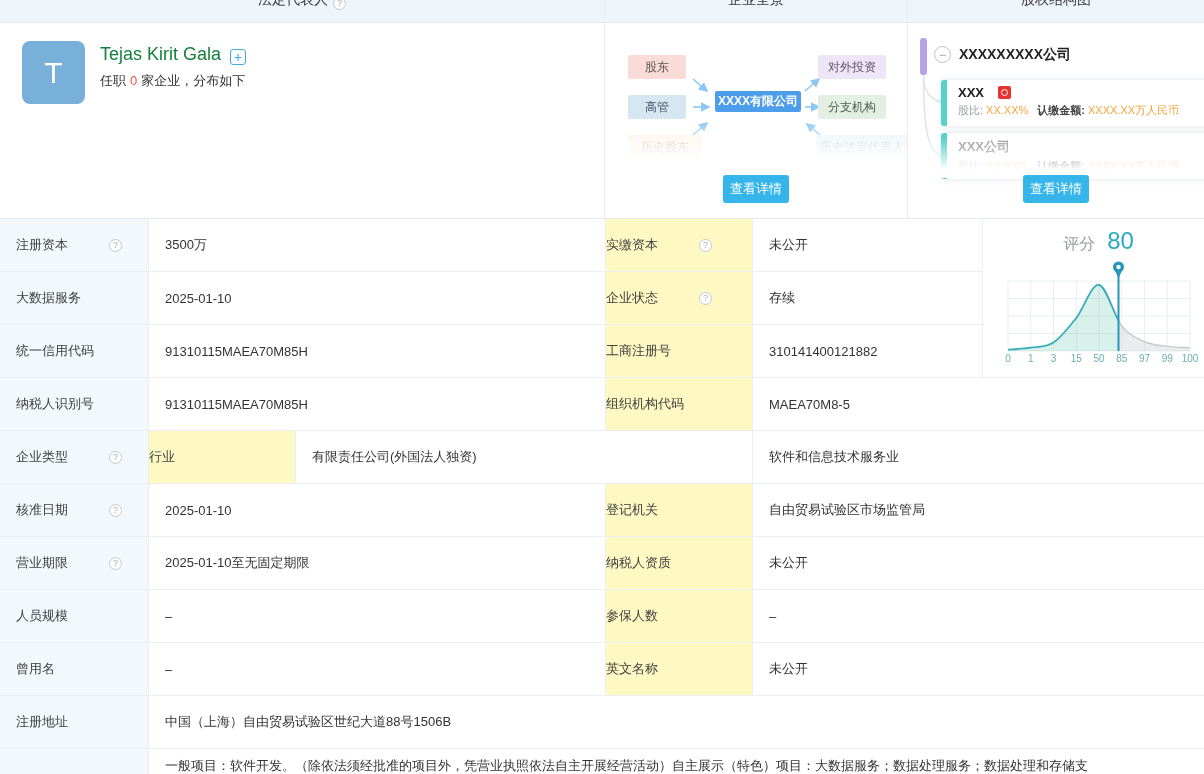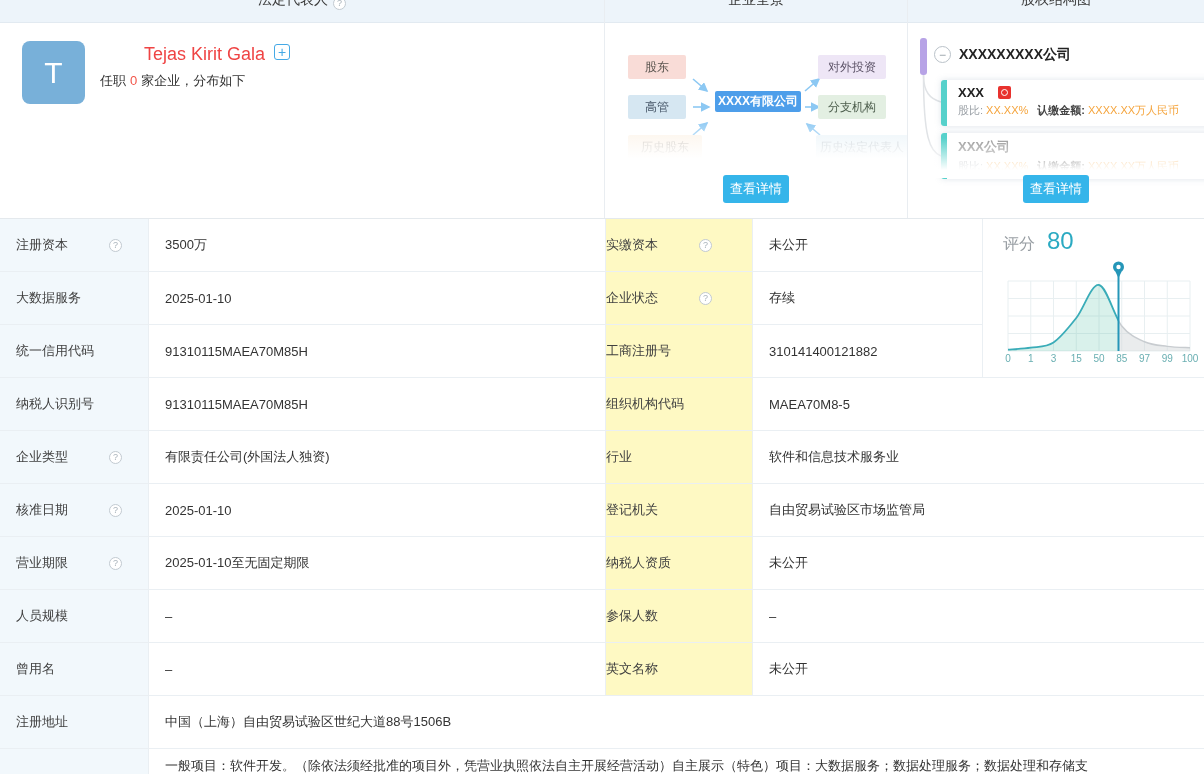--- a/index.html
+++ b/index.html
@@ -12,21 +12,21 @@
   .top{display:flex;height:219px;border-bottom:1px solid #e4e9ed;box-sizing:border-box;}
   .panel{position:relative;overflow:hidden;border-right:1px solid #e9edf1;box-sizing:border-box;flex:none;background:#fff;}
   .panel.p1{width:605px;} .panel.p2{width:303px;} .panel.p3{width:296px;border-right:none;}
   .panel-header{height:22px;background:#edf4fa;border-bottom:1px solid #e2eaf1;position:relative;overflow:hidden;}
   .panel-header .ph-inner{position:absolute;left:0;right:0;top:-9px;text-align:center;font-size:14px;color:#3a3a3a;white-space:nowrap;}
   .help{width:13px;height:13px;border:1px solid #c2cad1;border-radius:50%;display:inline-flex;align-items:center;justify-content:center;color:#a8b2ba;font-size:9px;line-height:1;flex:none;margin-left:5px;box-sizing:border-box;background:#fff;}
   .help::before{content:"?";}
   .panel-header .help{vertical-align:-2px;}
   
   .avatar{position:absolute;left:22px;top:41px;width:63px;height:63px;border-radius:8px;background:#78b0d9;display:flex;align-items:center;justify-content:center;color:#fff;font-size:30px;font-weight:300;}
-  .rep-name{position:absolute;left:100px;top:44px;font-size:18px;color:#ef4444;display:flex;align-items:flex-start;cursor:pointer;margin-left:44px;}
+  .rep-name{position:absolute;left:100px;top:44px;font-size:18px;color:#15803d;display:flex;align-items:flex-end;cursor:pointer;}
   .plus-sq{display:inline-flex;align-items:center;justify-content:center;width:16px;height:16px;border:1px solid #45a9e6;border-radius:3px;margin-left:9px;color:#45a9e6;font-size:14px;line-height:1;box-sizing:border-box;cursor:pointer;}
   .plus-sq::before{content:"+";}
   .rep-summary{position:absolute;left:100px;top:72px;font-size:13px;color:#333;}
   .rep-summary .cnt{color:#f25549;margin:0 4px;}
   
   .node{position:absolute;height:24px;display:flex;align-items:center;justify-content:center;font-size:12px;color:#5a544f;border-radius:2px;cursor:pointer;}
   .n-shareholder{left:23px;top:55px;width:58px;background:#f9dcd7;}
   .n-exec{left:23px;top:95px;width:58px;background:#d6e7f2;color:#49596a;}
   .n-hist-sh{left:23px;top:135px;width:74px;background:#fcf2e6;color:#b9b1a7;}
   .n-invest{left:213px;top:55px;width:68px;background:#eee6f6;color:#5d5468;}
@@ -59,21 +59,21 @@
   .t-row.last{height:25px;border-bottom:none;overflow:hidden;}
   .cell{display:flex;align-items:center;font-size:13px;box-sizing:border-box;gap:36px;}
   .c-label{width:148px;background:#f2f8fc;padding-left:16px;color:#404040;flex:none;}
   .c-label2{width:147px;background:#fef9c3;color:#404040;flex:none;border-left:1px solid #eaeff3;}
   .c-val1{width:457px;padding-left:16px;color:#333;flex:none;border-left:1px solid #eaeff3;}
   .c-val2{flex:1;padding-left:16px;color:#333;border-left:1px solid #eaeff3;min-width:0;}
   .c-span{flex:1;padding-left:16px;color:#333;border-left:1px solid #eaeff3;min-width:0;white-space:nowrap;overflow:hidden;}
   .t-row.last .c-span{align-items:flex-start;padding-top:8px;}
   
   .score-cell{position:absolute;left:982px;top:0;width:222px;height:159px;background:#fff;border-left:1px solid #eaeff3;border-bottom:1px solid #eaeff3;box-sizing:border-box;z-index:2;padding:8px 10px 0 20px;overflow:visible;}
-  .score-head{display:flex;align-items:baseline;height:32px;}
+  .score-head{display:flex;align-items:baseline;height:32px;justify-content:center;}
   .score-label{font-size:16px;color:#999fa4;}
   .score-value{font-size:24px;color:#2baac2;margin-left:12px;}
   #score-svg{overflow:visible;display:block;}
 </style>
 </head>
 <body>
 
 <div class="top">
 
   <div class="panel p1">
@@ -259,24 +259,24 @@
         <span>组织机构代码</span>
       </div>
     <div class="cell c-val2">MAEA70M8-5</div>
   </div>
 
   <div class="t-row">
     <div class="cell c-label">
         <span>企业类型</span>
         <span class="help"></span>
       </div>
+    <div class="cell c-label2">
+        <span>行业</span>
+      </div>
     <div class="cell c-val1">有限责任公司(外国法人独资)</div>
-    <div class="cell c-label2">
-        <span>行业</span>
-      </div>
     <div class="cell c-val2">软件和信息技术服务业</div>
   </div>
 
   <div class="t-row">
     <div class="cell c-label">
         <span>核准日期</span>
         <span class="help"></span>
       </div>
     <div class="cell c-val1">2025-01-10</div>
     <div class="cell c-label2">

